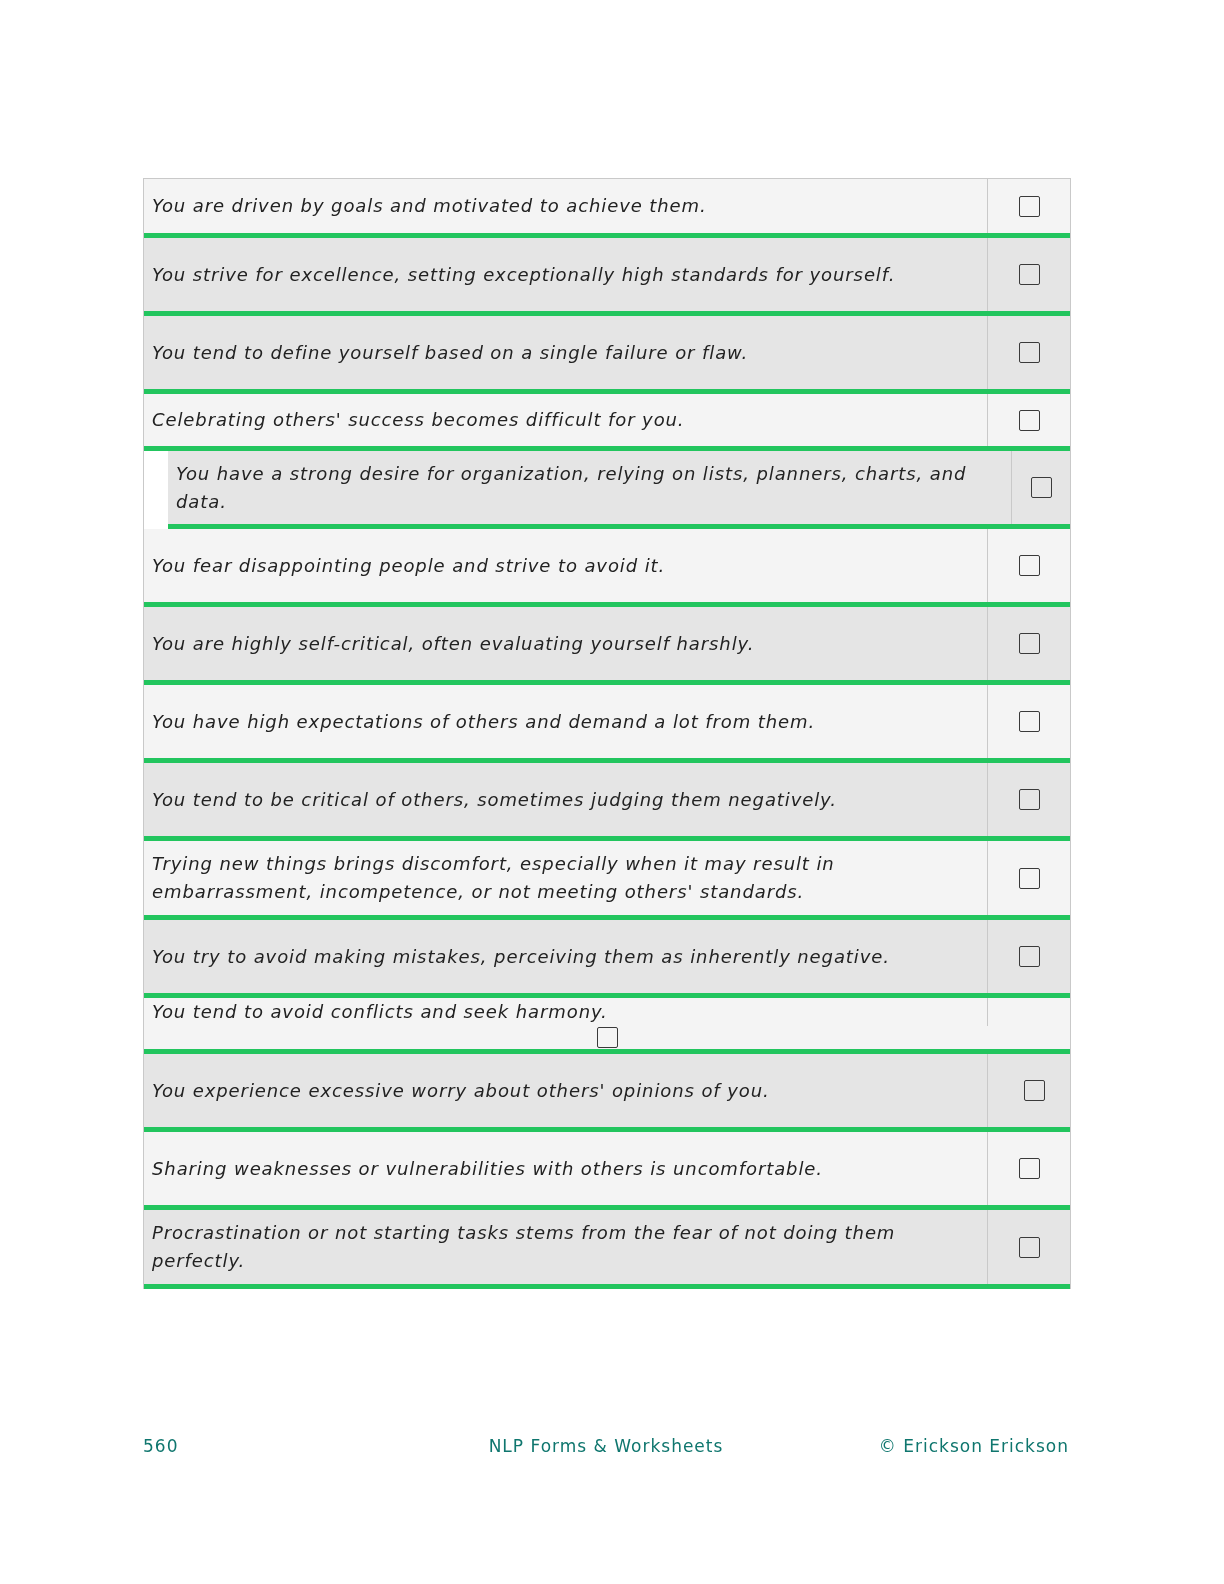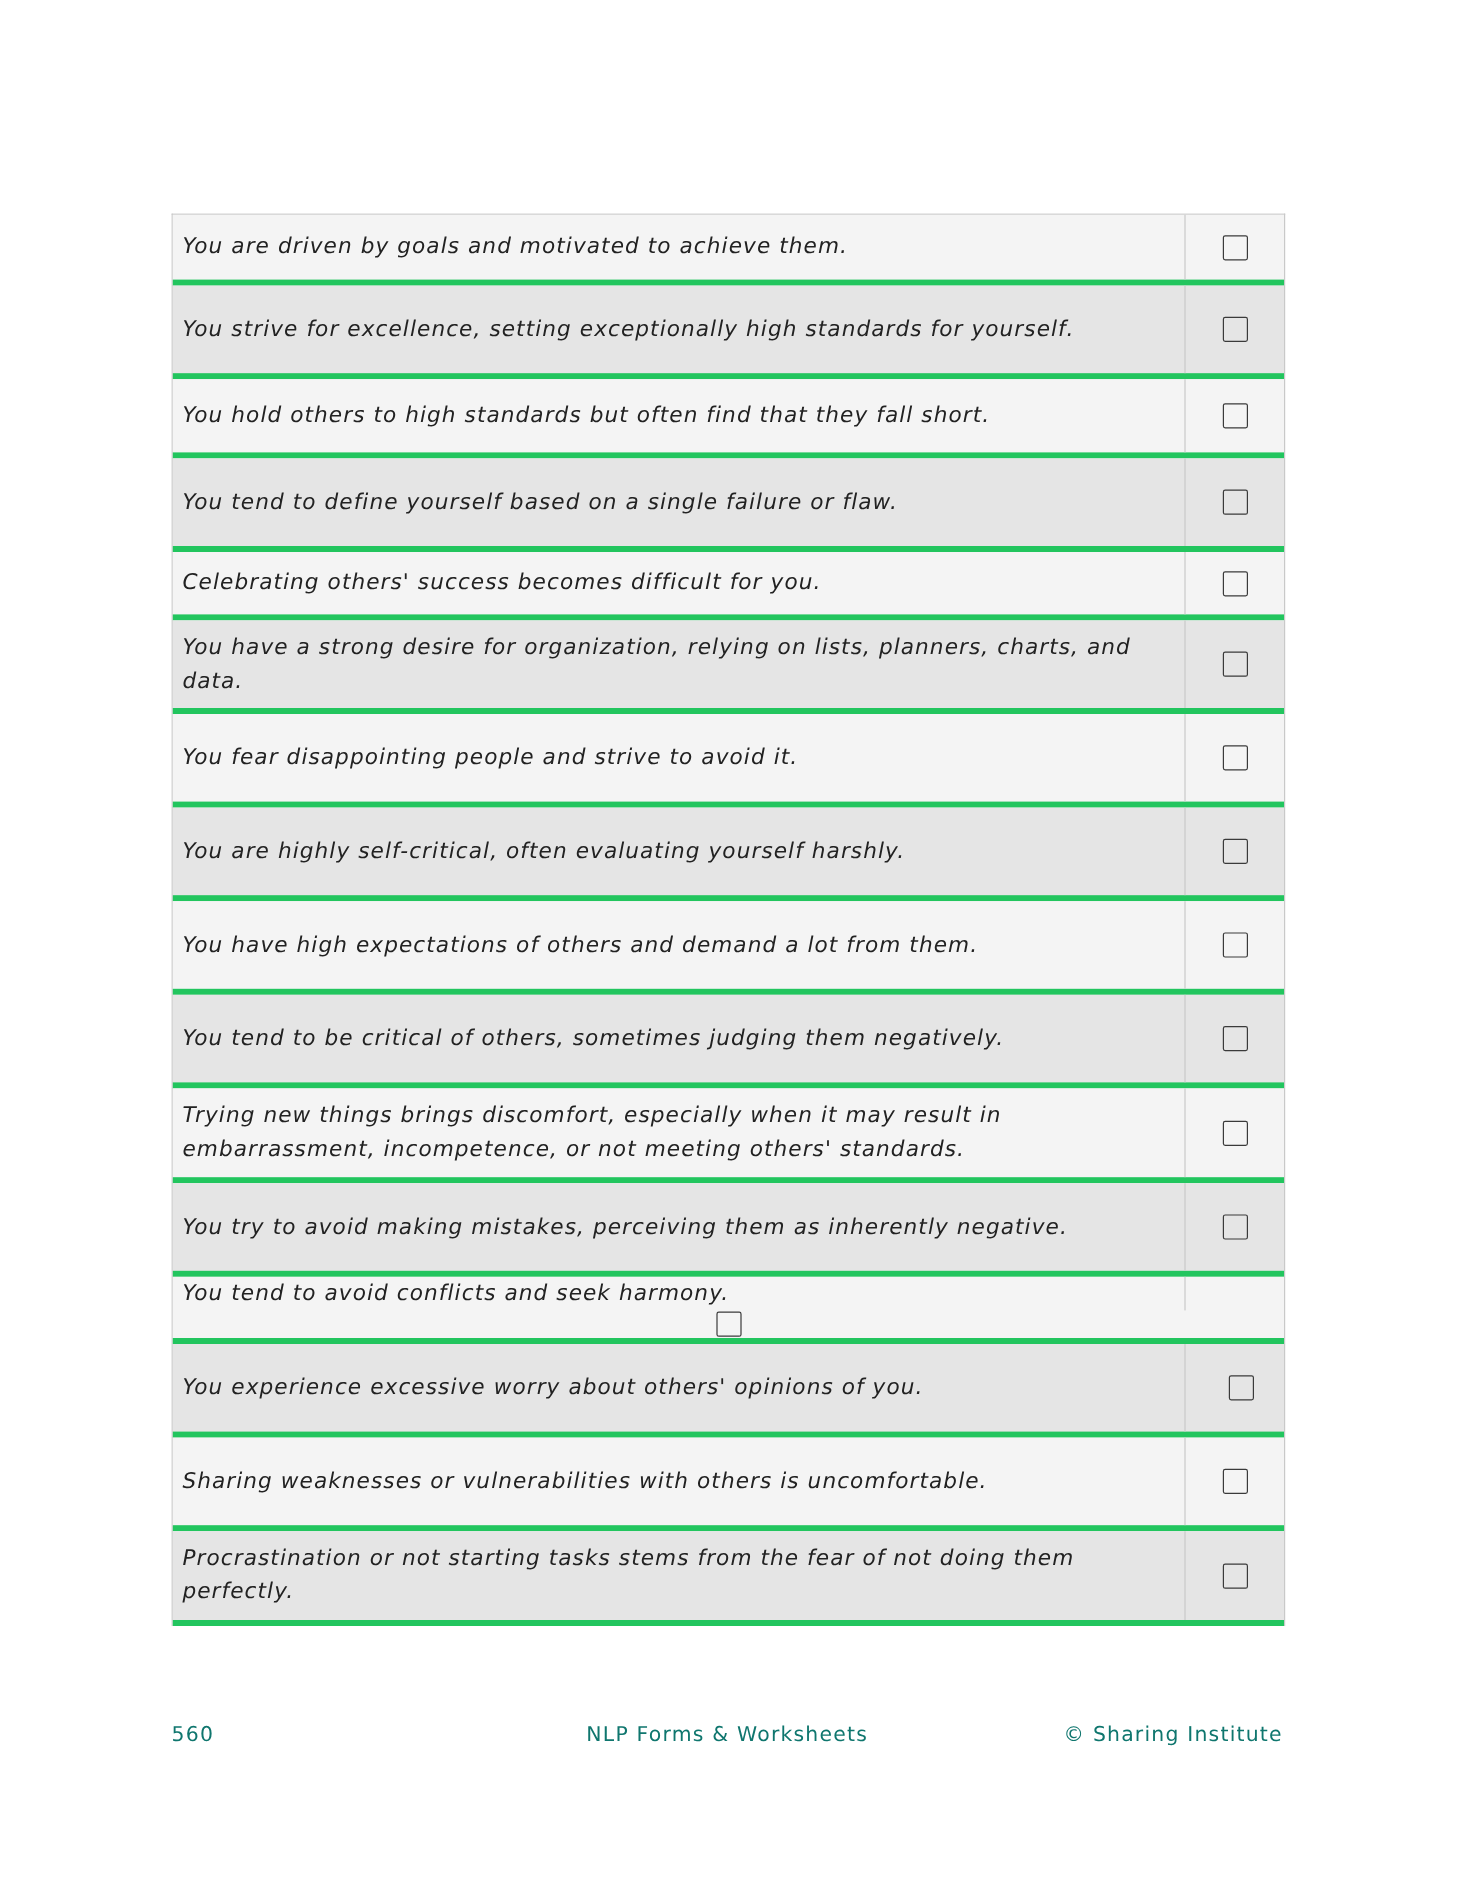--- a/index.html
+++ b/index.html
@@ -31,39 +31,33 @@
       <div class="cell-check">
         <div class="checkbox"></div>
       </div>
     </div>
     <div class="row plain" style="height: 78px;">
       <div class="text">You strive for excellence, setting exceptionally high standards for yourself.</div>
       <div class="cell-check">
         <div class="checkbox"></div>
       </div>
     </div>
-    <div class="row shaded" style="height: 66px;">
-      <div class="text">You hold others to high standards but often find that they fall short.</div>
-      <div class="cell-check">
-        <div class="checkbox"></div>
-      </div>
-    </div>
     <div class="row plain" style="height: 78px;">
       <div class="text">You tend to define yourself based on a single failure or flaw.</div>
       <div class="cell-check">
         <div class="checkbox"></div>
       </div>
     </div>
     <div class="row shaded" style="height: 57px;">
       <div class="text">Celebrating others' success becomes difficult for you.</div>
       <div class="cell-check">
         <div class="checkbox"></div>
       </div>
     </div>
-    <div class="row plain" style="height: 78px;">
+    <div class="row plain" style="height: 78px; margin-left: 24px;">
       <div class="text">You have a strong desire for organization, relying on lists, planners, charts, and data.</div>
       <div class="cell-check">
         <div class="checkbox"></div>
       </div>
     </div>
     <div class="row shaded" style="height: 78px;">
       <div class="text">You fear disappointing people and strive to avoid it.</div>
       <div class="cell-check">
         <div class="checkbox"></div>
       </div>
@@ -120,14 +114,14 @@
       <div class="text">Procrastination or not starting tasks stems from the fear of not doing them perfectly.</div>
       <div class="cell-check">
         <div class="checkbox"></div>
       </div>
     </div>
   </div>
 
 <div class="footer">
   <span class="f-left">560</span>
   <span class="f-center">NLP Forms &amp; Worksheets</span>
-  <span class="f-right">© Sharing Institute</span>
+  <span class="f-right">© Erickson Erickson</span>
 </div>
 
 </body></html>

